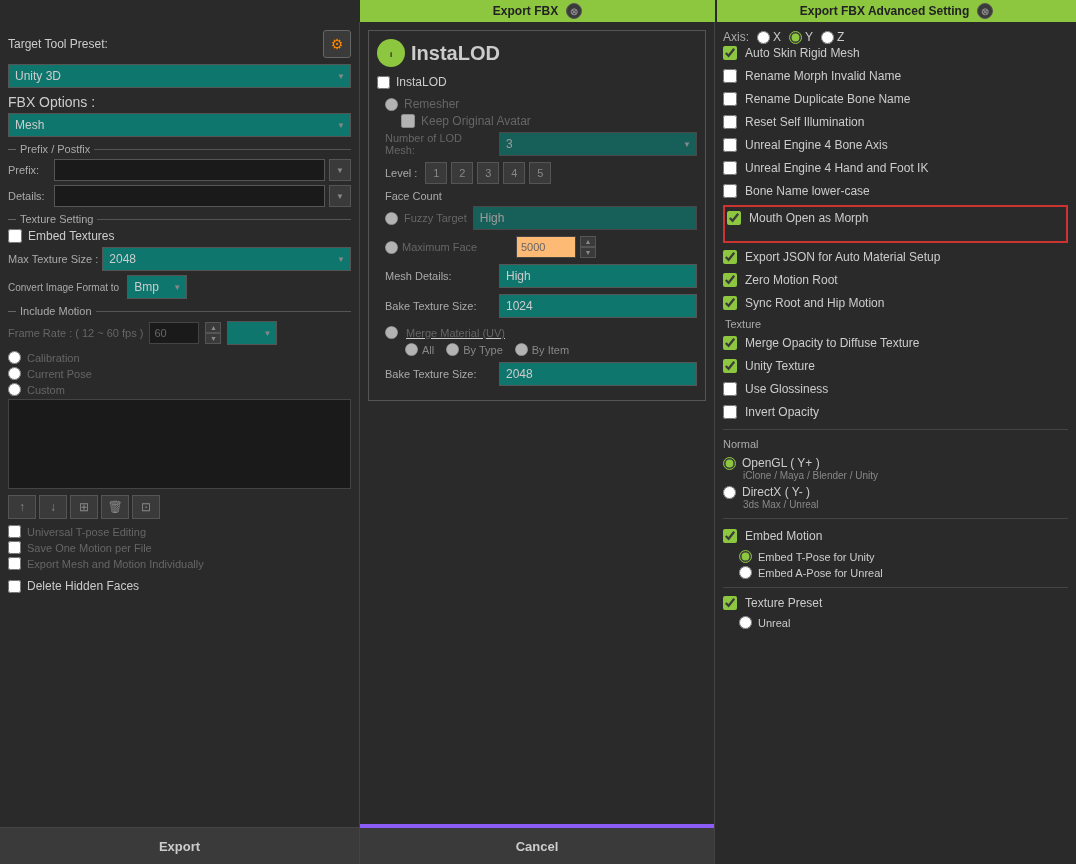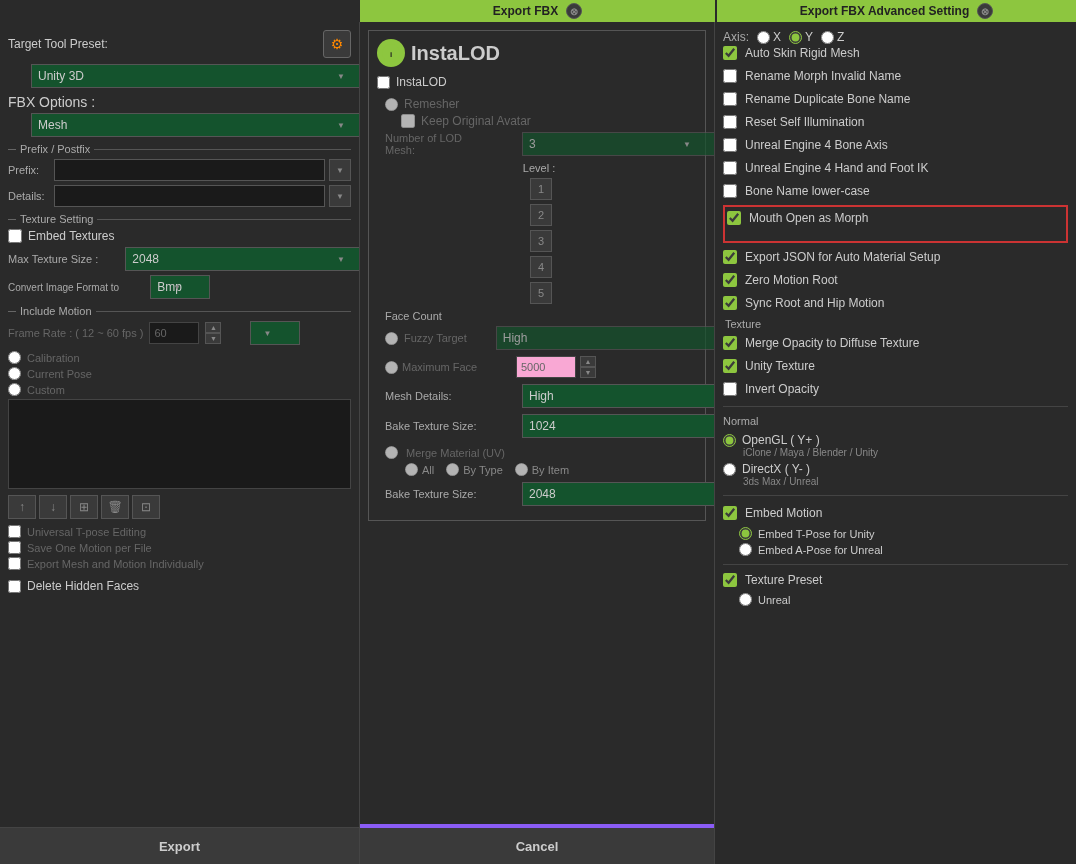--- a/index.html
+++ b/index.html
@@ -103,30 +103,29 @@
       align-items: center;
       justify-content: center;
       cursor: pointer;
       color: #ff8800;
       font-size: 14px;
     }
 
     
     .dropdown {
       width: 100%;
-      background: #14532d;
+      background: #0f766e;
       border: 1px solid #555;
       color: #ccc;
       padding: 3px 6px;
       font-size: 12px;
       appearance: none;
       -webkit-appearance: none;
       cursor: pointer;
       height: 24px;
-      margin-left: 23px;
     }
     .dropdown-wrapper {
       position: relative;
       margin-bottom: 6px;
     }
     .dropdown-wrapper::after {
       content: '▼';
       position: absolute;
       right: 6px;
       top: 50%;
@@ -402,21 +401,20 @@
       font-size: 8px;
       color: #888;
       pointer-events: none;
     }
 
     .level-row {
       display: flex;
       align-items: center;
       gap: 4px;
       margin-bottom: 6px;
-      flex-direction: column;
     }
     .level-label {
       color: #aaa;
       font-size: 11px;
       margin-right: 4px;
     }
     .level-btn {
       width: 22px;
       height: 22px;
       background: #3a3a3a;
@@ -452,21 +450,21 @@
       gap: 4px;
       margin-bottom: 6px;
     }
     .max-face-label {
       color: #666;
       font-size: 11px;
       width: 110px;
     }
     .max-face-input {
       width: 60px;
-      background: #f9a8d4;
+      background: #fdba74;
       border: 1px solid #444;
       color: #666;
       height: 22px;
       padding: 2px 4px;
       font-size: 11px;
     }
 
     .bake-row {
       display: flex;
       align-items: center;
@@ -480,20 +478,21 @@
     }
 
     .merge-section {
       margin-top: 8px;
     }
     .merge-radio-row {
       display: flex;
       align-items: center;
       gap: 4px;
       margin-bottom: 4px;
+      text-decoration: underline;
     }
     .merge-options {
       display: flex;
       align-items: center;
       gap: 12px;
       margin-bottom: 6px;
       padding-left: 20px;
     }
     .merge-option {
       display: flex;
@@ -1026,20 +1025,24 @@
       <div class="right-checkbox-row">
         <input type="checkbox" checked="" style="">
         <span class="right-checkbox-label">Merge Opacity to Diffuse Texture</span>
       </div>
       <div class="right-checkbox-row">
         <input type="checkbox" checked="" style="">
         <span class="right-checkbox-label">Unity Texture</span>
       </div>
       <div class="right-checkbox-row">
         <input type="checkbox" style="">
+        <span class="right-checkbox-label">Use Glossiness</span>
+      </div>
+      <div class="right-checkbox-row">
+        <input type="checkbox" style="">
         <span class="right-checkbox-label">Invert Opacity</span>
       </div>
 
       <div class="divider"></div>
 
       <div class="normal-section">
         <div class="normal-header">Normal</div>
         <div class="normal-radio-row">
           <div class="normal-radio-main">
             <input type="radio" name="normal_type" checked="" style="">

